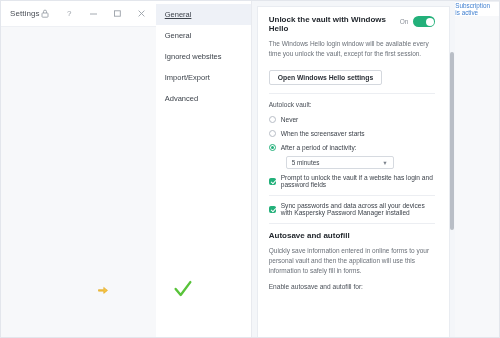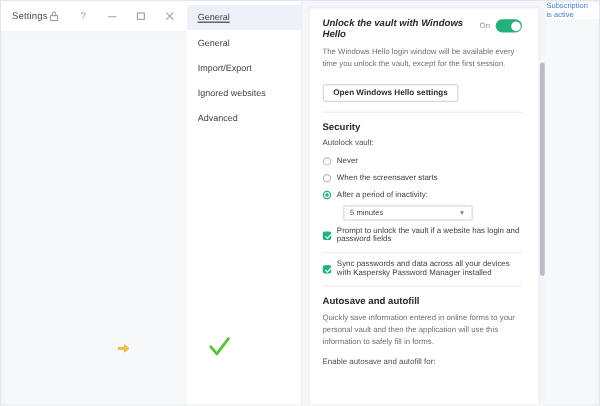--- a/index.html
+++ b/index.html
@@ -77,21 +77,21 @@
   }
 
   
   .sec-title {
     font-size: 8px; font-weight: bold; color: #24292f;
     margin-bottom: 6px;
   }
   .row-title {
     display: flex; align-items: flex-start;
   }
-  .row-title .sec-title { flex: 1 1 auto; font-style: italic; }
+  .row-title .sec-title { flex: 1 1 auto; }
   .desc {
     font-size: 6.5px; color: #6a7078; line-height: 1.55;
     margin-bottom: 7px; max-width: 255px;
   }
   .divider {
     height: 1px; background: #eceef2; margin: 8px 0 7px 0;
   }
 
   
   .toggle-wrap { display: flex; align-items: center; gap: 5px; padding-top: 1px; }
@@ -223,24 +223,24 @@
   <div class="body">
 
     <div class="sidebar">
       <div class="side-item active">
         <span>General</span>
       </div>
       <div class="side-item">
         <span>General</span>
       </div>
       <div class="side-item">
+        <span>Ignored websites</span>
+      </div>
+      <div class="side-item">
         <span>Import/Export</span>
-      </div>
-      <div class="side-item">
-        <span>Ignored websites</span>
       </div>
       <div class="side-item">
         <span>Advanced</span>
       </div>
     </div>
 
     <div class="content-wrap">
       <div class="content-card">
 
         
@@ -252,21 +252,20 @@
                 <span class="knob"></span>
               </span>
           </div>
         </div>
         <div class="desc">The Windows Hello login window will be available every time you unlock the vault, except for the first session.</div>
         <button class="btn">Open Windows Hello settings</button>
 
         <div class="divider"></div>
 
         
-        <div class="sec-title">Security</div>
         <div class="field-label">Autolock vault:</div>
 
         <div class="opt">
           <span class="radio"></span>
           <span class="txt">Never</span>
         </div>
         <div class="opt">
           <span class="radio"></span>
           <span class="txt">When the screensaver starts</span>
         </div>

